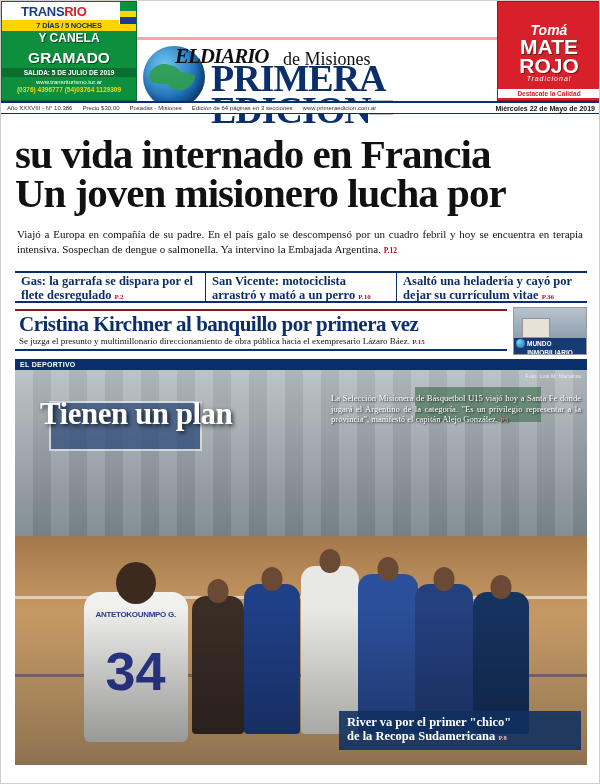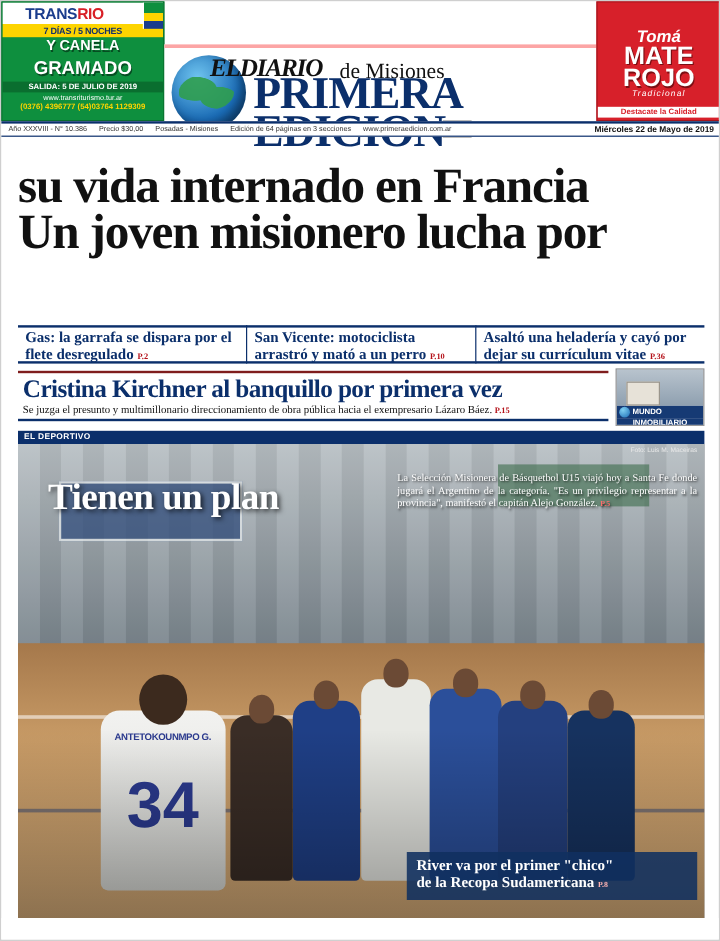--- a/index.html
+++ b/index.html
@@ -573,20 +573,24 @@
     <span>www.primeraedicion.com.ar</span>
     <span class="right">Miércoles 22 de Mayo de 2019</span>
   </div>
 
 
   <div class="headline">
     <div>su vida internado en Francia</div>
     <div>Un joven misionero lucha por</div>
   </div>
 
+  <div class="bajada">
+    <span>Viajó a Europa en compañía de su padre. En el país galo se descompensó por un cuadro febril y hoy se encuentra en terapia intensiva. Sospechan de dengue o salmonella. Ya intervino la Embajada Argentina.</span>
+    <span class="pg">P.12</span>
+  </div>
 
   <div class="trio">
     <div class="cell">
       <span>Gas: la garrafa se dispara por el flete desregulado</span>
       <span class="pg">P.2</span>
     </div>
     <div class="cell">
       <span>San Vicente: motociclista arrastró y mató a un perro</span>
       <span class="pg">P.10</span>
     </div>

